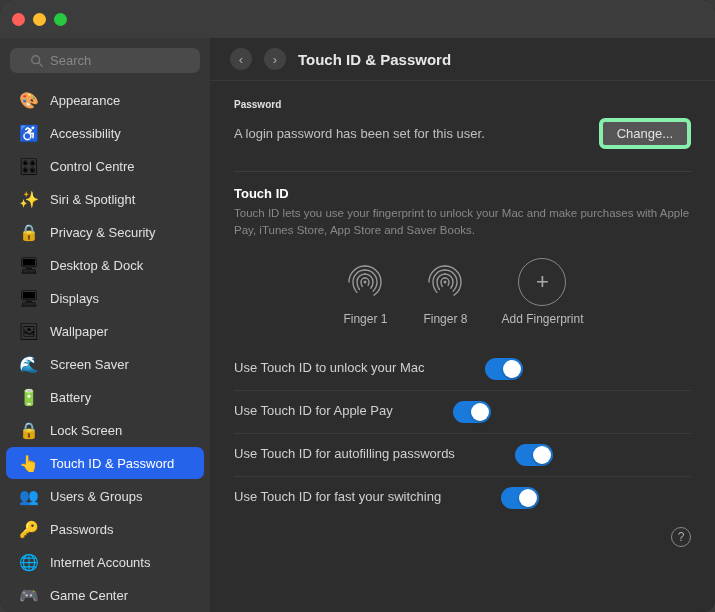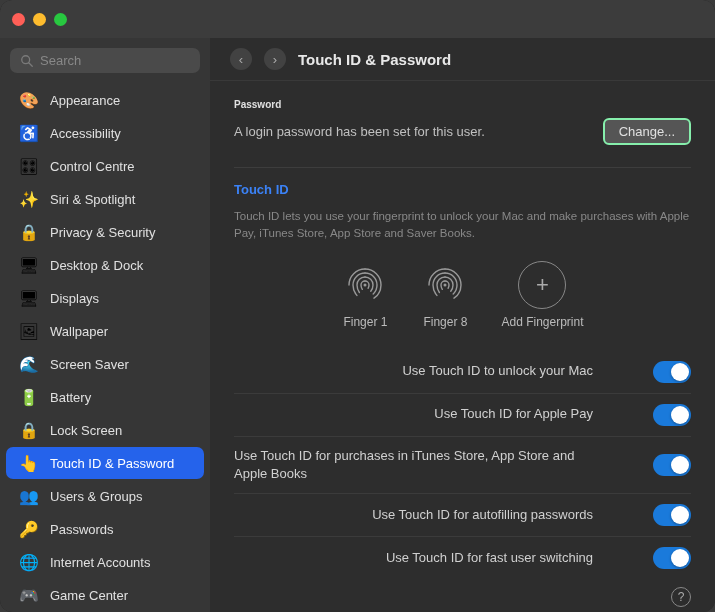--- a/index.html
+++ b/index.html
@@ -66,21 +66,21 @@
       padding: 10px 0;
       overflow-y: auto;
     }
 
     .search-box {
       margin: 0 10px 10px 10px;
       background: #4a4a4a;
       border-radius: 7px;
       display: flex;
       align-items: center;
-      padding: 5px 10px;
+      padding: 5px 20px;
       gap: 6px;
     }
 
     .search-icon-svg {
       width: 14px;
       height: 14px;
       opacity: 0.5;
       flex-shrink: 0;
     }
 
@@ -184,40 +184,40 @@
       gap: 32px;
     }
 
     .password-desc {
       font-size: 13px;
       color: #c0c0c0;
     }
 
     .change-btn {
       background: #555;
-      border: 2px solid #86efac;
+      border: 4px solid #86efac;
       color: #e0e0e0;
       font-size: 13px;
       padding: 4px 14px;
       border-radius: 6px;
       cursor: pointer;
       white-space: nowrap;
     }
 
     .divider {
       height: 1px;
       background: rgba(255,255,255,0.08);
       margin: 4px 0 14px 0;
     }
 
     .touch-id-section-title {
       font-size: 13px;
       font-weight: 700;
-      color: #3b82f6;
-      margin-bottom: 11px;
+      color: #ffffff;
+      margin-bottom: 4px;
     }
 
     .touch-id-desc {
       font-size: 11.5px;
       color: #888;
       margin-bottom: 18px;
       line-height: 1.5;
     }
 
     .fingerprint-row {
@@ -254,21 +254,21 @@
       display: flex;
       align-items: center;
       justify-content: center;
       color: #aaa;
       font-size: 22px;
     }
 
     .toggle-row {
       display: flex;
       align-items: center;
-      justify-content: flex-end;
+      justify-content: flex-start;
       padding: 10px 0;
       border-bottom: 1px solid rgba(255,255,255,0.07);
       gap: 48px;
     }
 
     .toggle-row:last-of-type {
       border-bottom: none;
     }
 
     .toggle-label {
@@ -471,29 +471,25 @@
         <div id="toggle-rows-container">
             <div class="toggle-row">
               <span class="toggle-label">Use Touch ID to unlock your Mac</span>
               <div class="toggle"></div>
             </div>
             <div class="toggle-row">
               <span class="toggle-label">Use Touch ID for Apple Pay</span>
               <div class="toggle"></div>
             </div>
             <div class="toggle-row">
-              <span class="toggle-label">Use Touch ID for purchases in iTunes Store, App Store and Apple Books</span>
-              <div class="toggle"></div>
-            </div>
-            <div class="toggle-row">
               <span class="toggle-label">Use Touch ID for autofilling passwords</span>
               <div class="toggle"></div>
             </div>
             <div class="toggle-row">
-              <span class="toggle-label">Use Touch ID for fast user switching</span>
+              <span class="toggle-label">Use Touch ID for fast your switching</span>
               <div class="toggle"></div>
             </div>
           </div>
 
         <div class="help-btn">?</div>
       </div>
     </div>
   </div>
 </div>
 

